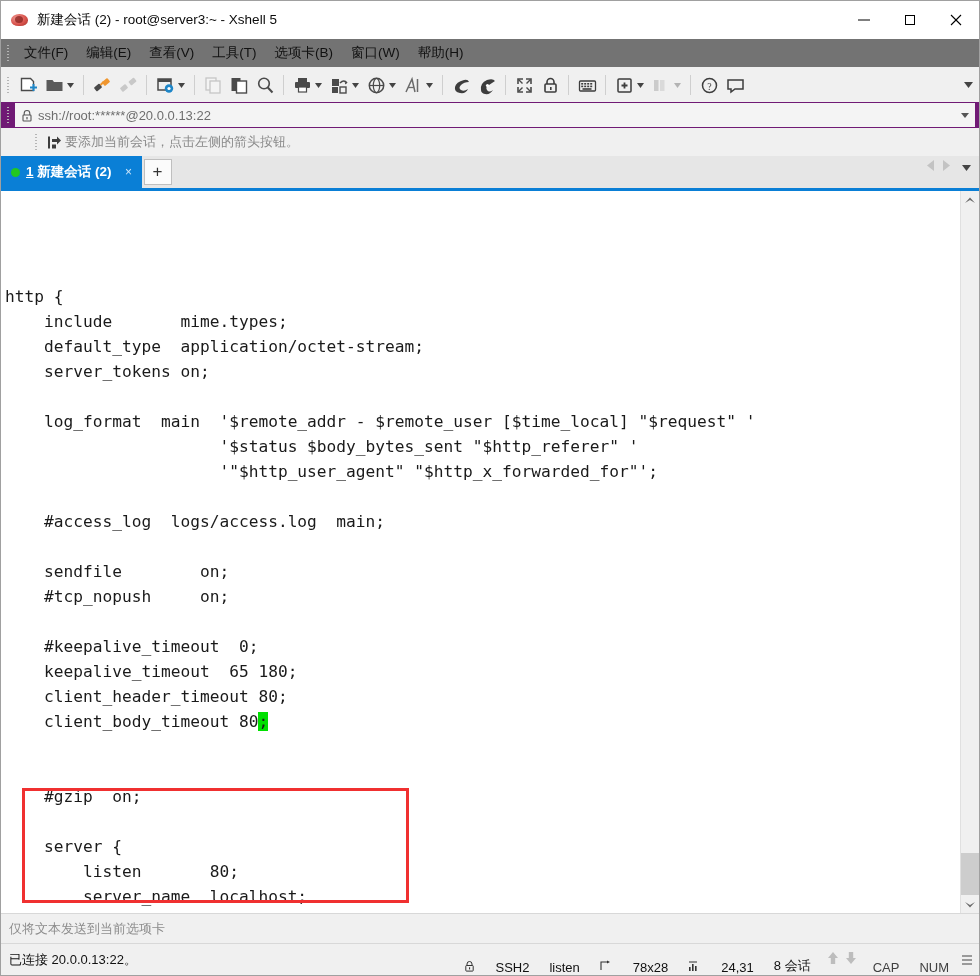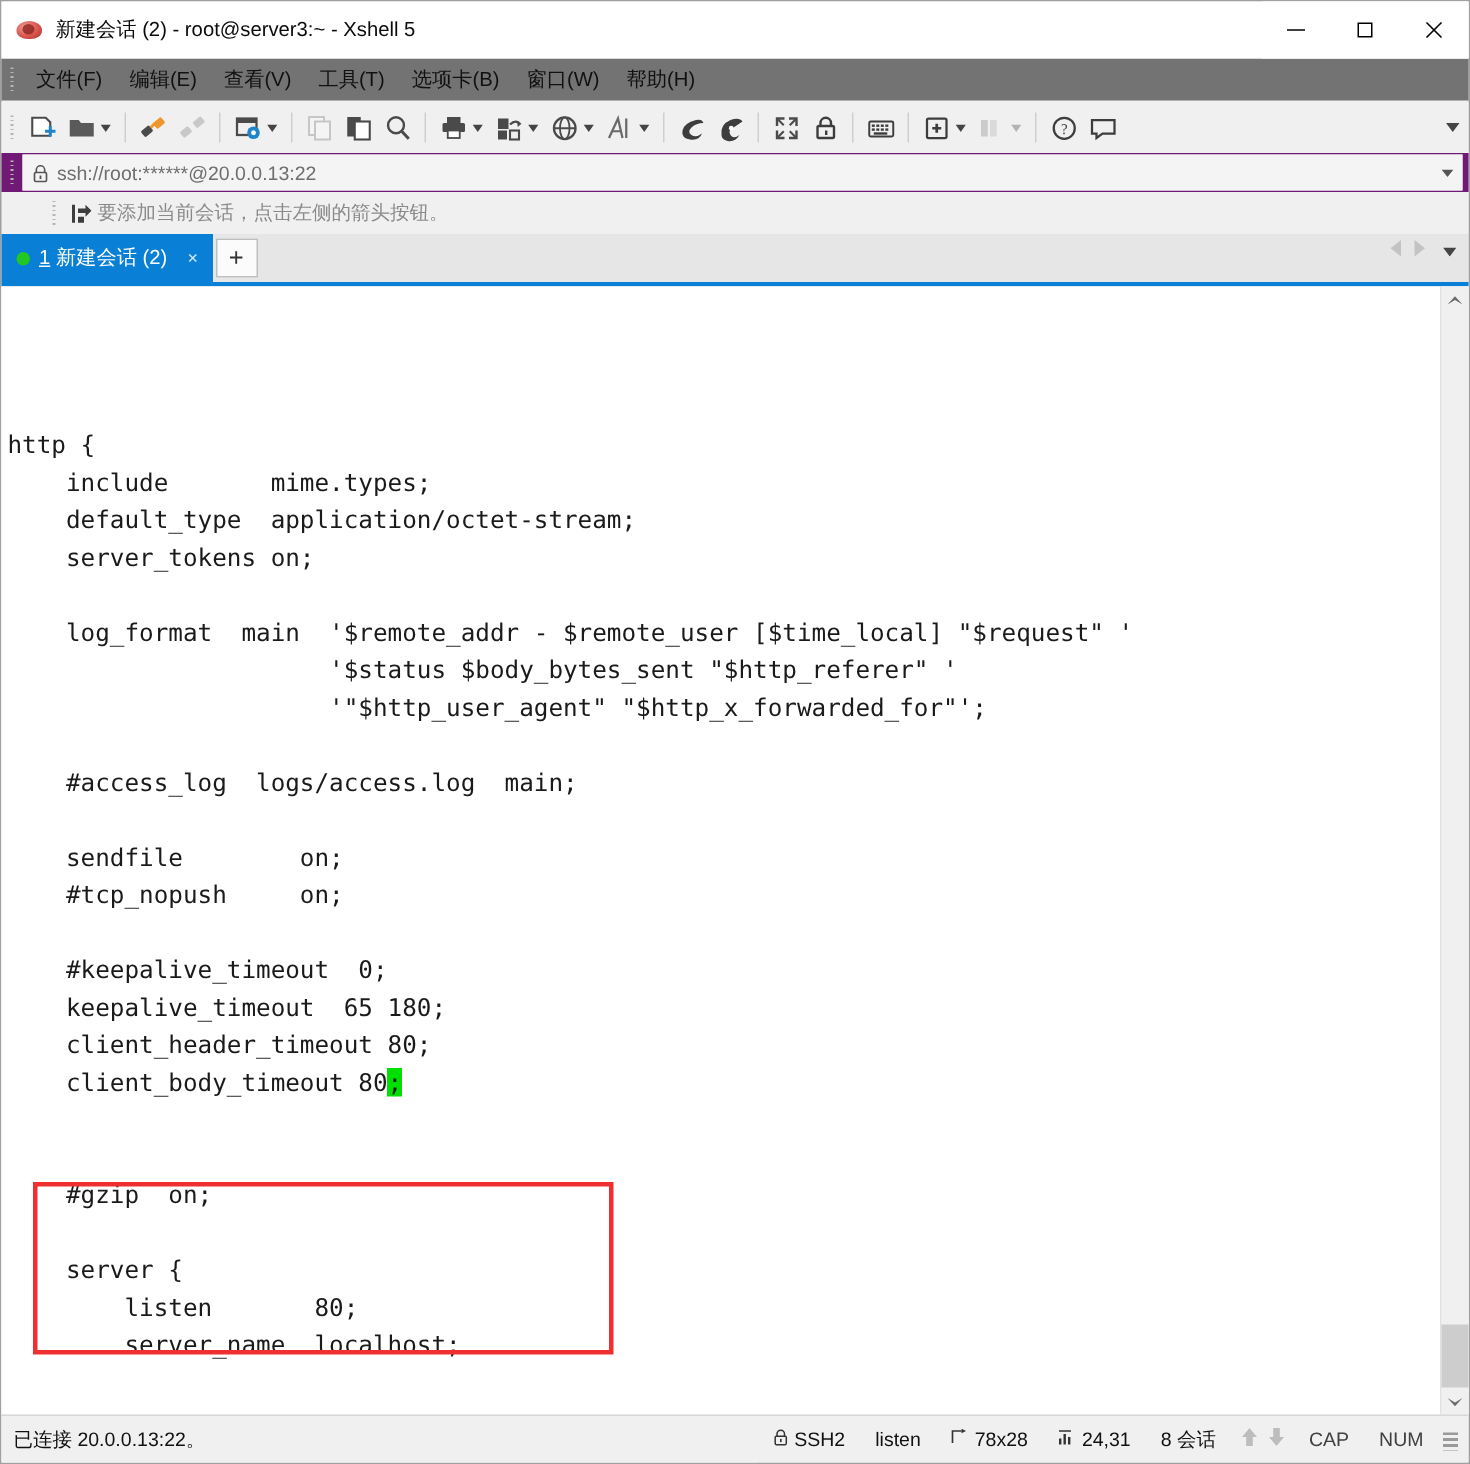--- a/index.html
+++ b/index.html
@@ -229,21 +229,21 @@
     white-space: nowrap;
   }
   .tab-dot {
     width: 9px; height: 9px;
     border-radius: 50%;
     background: #22c722;
     margin-right: 6px;
   }
   .tab-label {
     font-size: 13.5px;
-    font-weight: normal;
+    font-weight: bold;
     color: #ffffff;
   }
   .tab-label .num { text-decoration: underline; }
   .tab-close {
     margin-left: 10px;
     font-size: 12px;
     color: #cfe7fa;
     width: 14px;
     text-align: center;
   }
@@ -371,22 +371,22 @@
     height: 31px;
     box-sizing: border-box;
   }
   .sb-text {
     font-size: 13px;
     color: #111;
     white-space: nowrap;
   }
   .sb-cell {
     display: flex;
-    align-items: center;
-    gap: 4px;
+    align-items: flex-end;
+    gap: 21px;
     padding: 0 10px;
     font-size: 13px;
     color: #111;
     white-space: nowrap;
     height: 31px;
   }
   .sb-cell.dim { color: #404040; }
   .sb-arrows {
     display: flex;
     align-items: center;
@@ -790,20 +790,23 @@
         <div class="vs-thumb"></div>
       </div>
       <div class="vs-arrow">
         <svg width="10" height="7" viewBox="0 0 10 7">
             <path d="M0 1 L5 6.5 L10 1 L5 4 Z" fill="#6b6b6b"></path>
           </svg>
       </div>
     </div>
   </div>
 
+  <div class="sendbar">
+    <span class="sendbar-text">仅将文本发送到当前选项卡</span>
+  </div>
 
   <div class="statusbar">
     <div class="sb-left">
       <span class="sb-text">已连接 20.0.0.13:22。</span>
     </div>
     <div class="sb-cell">
       <span>
         <svg width="11" height="12" viewBox="0 0 11 12">
           <path d="M3 5.5 V4 a2.5 2.5 0 0 1 5 0 V5.5" fill="none" stroke="#333" stroke-width="1"></path>
           <rect x="1.8" y="5.5" width="7.4" height="5.6" rx="0.7" fill="none" stroke="#333" stroke-width="1"></rect>

